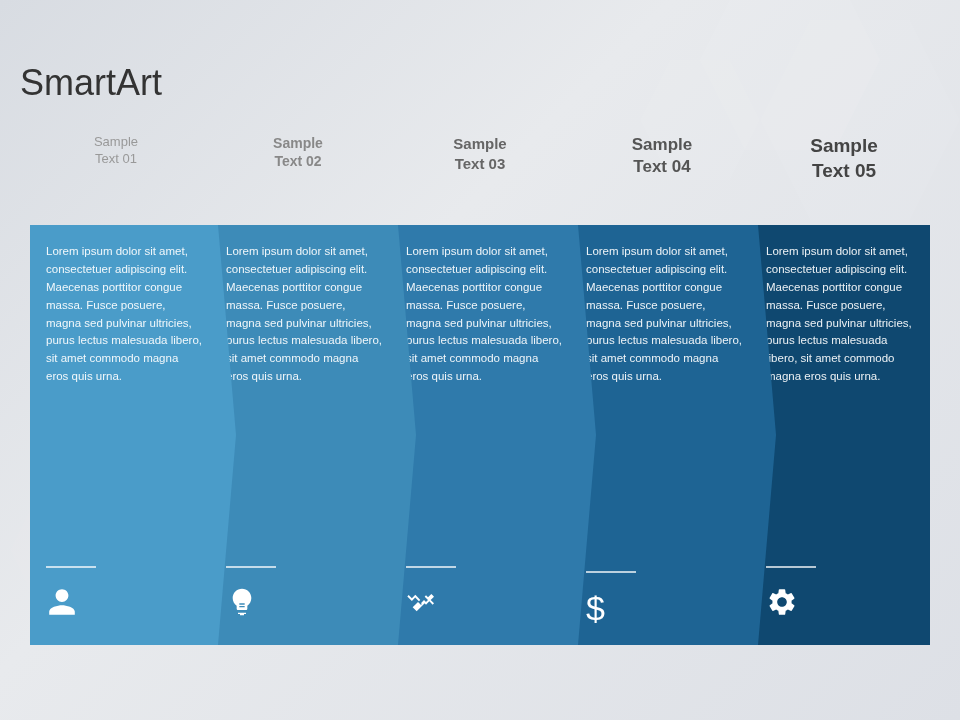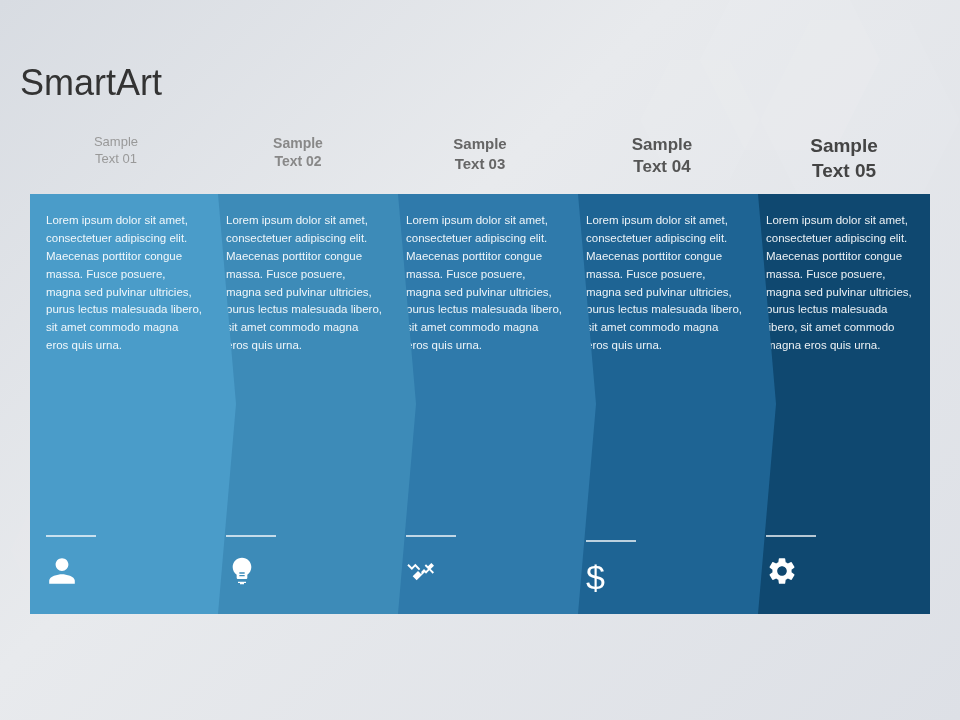--- a/index.html
+++ b/index.html
@@ -45,21 +45,21 @@
       font-weight: 300;
       color: #333;
       margin-bottom: 30px;
       margin-top: 32px;
     }
 
     
     .headers {
       display: flex;
       gap: 10px;
-      margin-bottom: 1px;
+      margin-bottom: 16px;
       padding: 0 10px;
     }
 
     .header-item {
       flex: 1;
       text-align: center;
       padding: 0 5px 10px 5px;
     }
 
     .header-item .header-text {
@@ -86,20 +86,21 @@
 
     .card {
       position: relative;
       margin-right: -8px;
       padding: 18px 16px 20px 16px;
       min-height: 420px;
       display: flex;
       flex-direction: column;
       color: white;
       z-index: 1;
+      margin-top: 16px;
     }
 
     .card-wrapper:nth-child(1) .card { background: #4a9cc9; z-index: 5; }
     .card-wrapper:nth-child(2) .card { background: #3d8bb8; z-index: 4; }
     .card-wrapper:nth-child(3) .card { background: #2f7aab; z-index: 3; }
     .card-wrapper:nth-child(4) .card { background: #1e6494; z-index: 2; }
     .card-wrapper:nth-child(5) .card { background: #0f4870; z-index: 1; margin-right: 0; }
 
     
     .card-wrapper:not(:last-child) .card::after {

